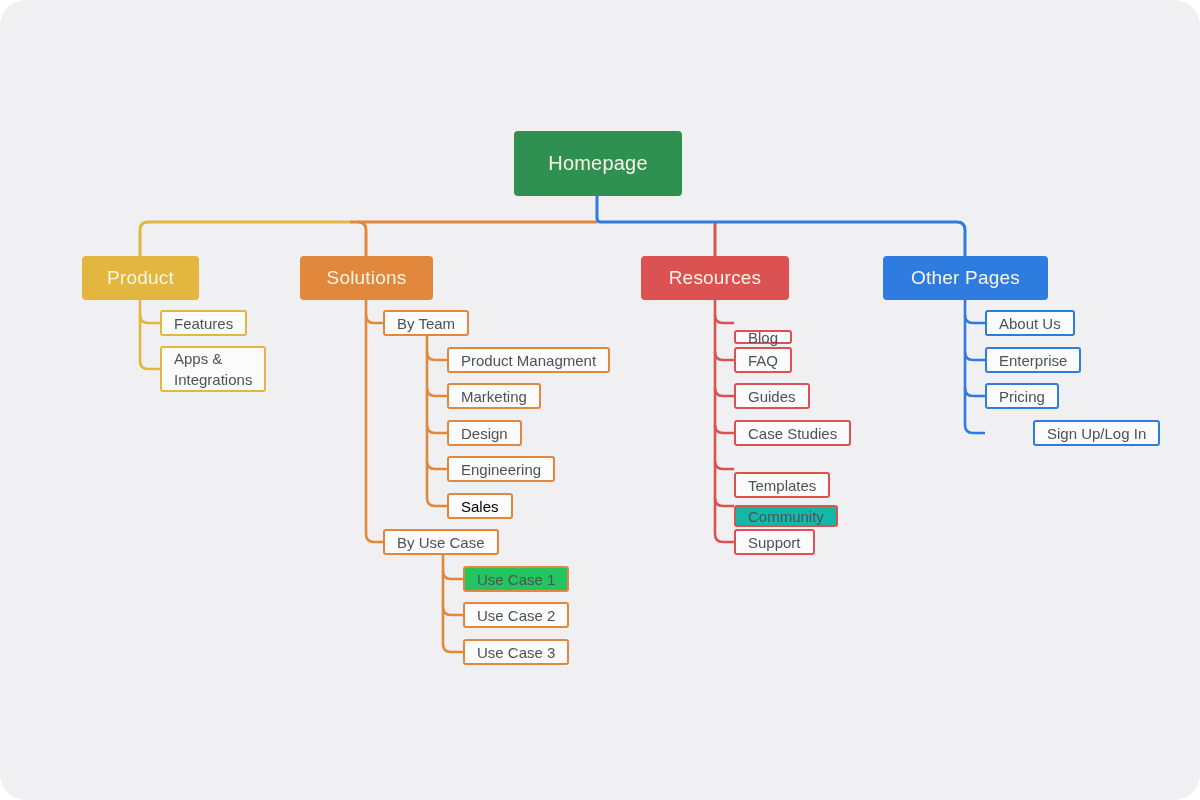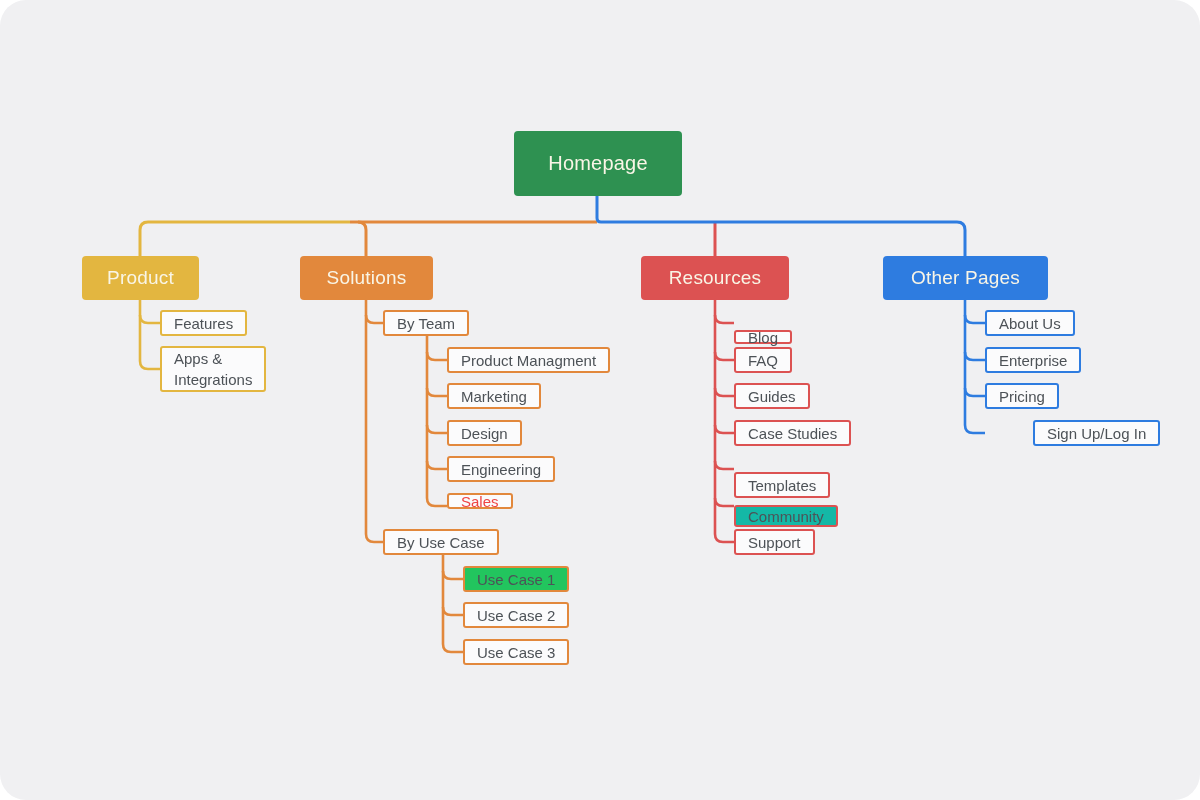--- a/index.html
+++ b/index.html
@@ -60,21 +60,21 @@
       <div class="cat" style="left: 82px; top: 256px; width: 117px; height: 44px; background: rgb(227, 182, 64); color: rgb(249, 245, 230);">Product</div>
       <div class="leaf" style="left: 160px; top: 310px; height: 26px; border-color: rgb(227, 182, 64); background: rgb(251, 251, 252); color: rgb(77, 82, 87);">Features</div>
       <div class="leaf" style="left: 160px; top: 346px; height: 46px; border-color: rgb(227, 182, 64); background: rgb(251, 251, 252); color: rgb(77, 82, 87);">Apps &amp;
 Integrations</div>
       <div class="cat" style="left: 300px; top: 256px; width: 133px; height: 44px; background: rgb(226, 136, 60); color: rgb(249, 245, 230);">Solutions</div>
       <div class="leaf" style="left: 383px; top: 310px; height: 26px; border-color: rgb(226, 136, 60); background: rgb(251, 251, 252); color: rgb(77, 82, 87);">By Team</div>
       <div class="leaf" style="left: 447px; top: 347px; height: 26px; border-color: rgb(226, 136, 60); background: rgb(251, 251, 252); color: rgb(77, 82, 87);">Product Managment</div>
       <div class="leaf" style="left: 447px; top: 383px; height: 26px; border-color: rgb(226, 136, 60); background: rgb(251, 251, 252); color: rgb(77, 82, 87);">Marketing</div>
       <div class="leaf" style="left: 447px; top: 420px; height: 26px; border-color: rgb(226, 136, 60); background: rgb(251, 251, 252); color: rgb(77, 82, 87);">Design</div>
       <div class="leaf" style="left: 447px; top: 456px; height: 26px; border-color: rgb(226, 136, 60); background: rgb(251, 251, 252); color: rgb(77, 82, 87);">Engineering</div>
-      <div class="leaf" style="left: 447px; top: 493px; height: 16px; border-color: rgb(226, 136, 60); background: rgb(251, 251, 252); color: #ef4444;">Sales</div>
+      <div class="leaf" style="left: 447px; top: 493px; height: 26px; border-color: rgb(226, 136, 60); background: rgb(251, 251, 252); color: #000000;">Sales</div>
       <div class="leaf" style="left: 383px; top: 529px; height: 26px; border-color: rgb(226, 136, 60); background: rgb(251, 251, 252); color: rgb(77, 82, 87);">By Use Case</div>
       <div class="leaf" style="left: 463px; top: 566px; height: 26px; border-color: rgb(226, 136, 60); background: #22c55e; color: rgb(77, 82, 87);">Use Case 1</div>
       <div class="leaf" style="left: 463px; top: 602px; height: 26px; border-color: rgb(226, 136, 60); background: rgb(251, 251, 252); color: rgb(77, 82, 87);">Use Case 2</div>
       <div class="leaf" style="left: 463px; top: 639px; height: 26px; border-color: rgb(226, 136, 60); background: rgb(251, 251, 252); color: rgb(77, 82, 87);">Use Case 3</div>
       <div class="cat" style="left: 641px; top: 256px; width: 148px; height: 44px; background: rgb(220, 82, 82); color: rgb(249, 245, 230);">Resources</div>
       <div class="leaf" style="left: 734px; top: 310px; height: 14px; border-color: rgb(220, 82, 82); background: rgb(251, 251, 252); color: rgb(77, 82, 87); margin-top: 20px;">Blog</div>
       <div class="leaf" style="left: 734px; top: 347px; height: 26px; border-color: rgb(220, 82, 82); background: rgb(251, 251, 252); color: rgb(77, 82, 87);">FAQ</div>
       <div class="leaf" style="left: 734px; top: 383px; height: 26px; border-color: rgb(220, 82, 82); background: rgb(251, 251, 252); color: rgb(77, 82, 87);">Guides</div>
       <div class="leaf" style="left: 734px; top: 420px; height: 26px; border-color: rgb(220, 82, 82); background: rgb(251, 251, 252); color: rgb(77, 82, 87);">Case Studies</div>
       <div class="leaf" style="left: 734px; top: 456px; height: 26px; border-color: rgb(220, 82, 82); background: rgb(251, 251, 252); color: rgb(77, 82, 87); margin-top: 16px;">Templates</div>

